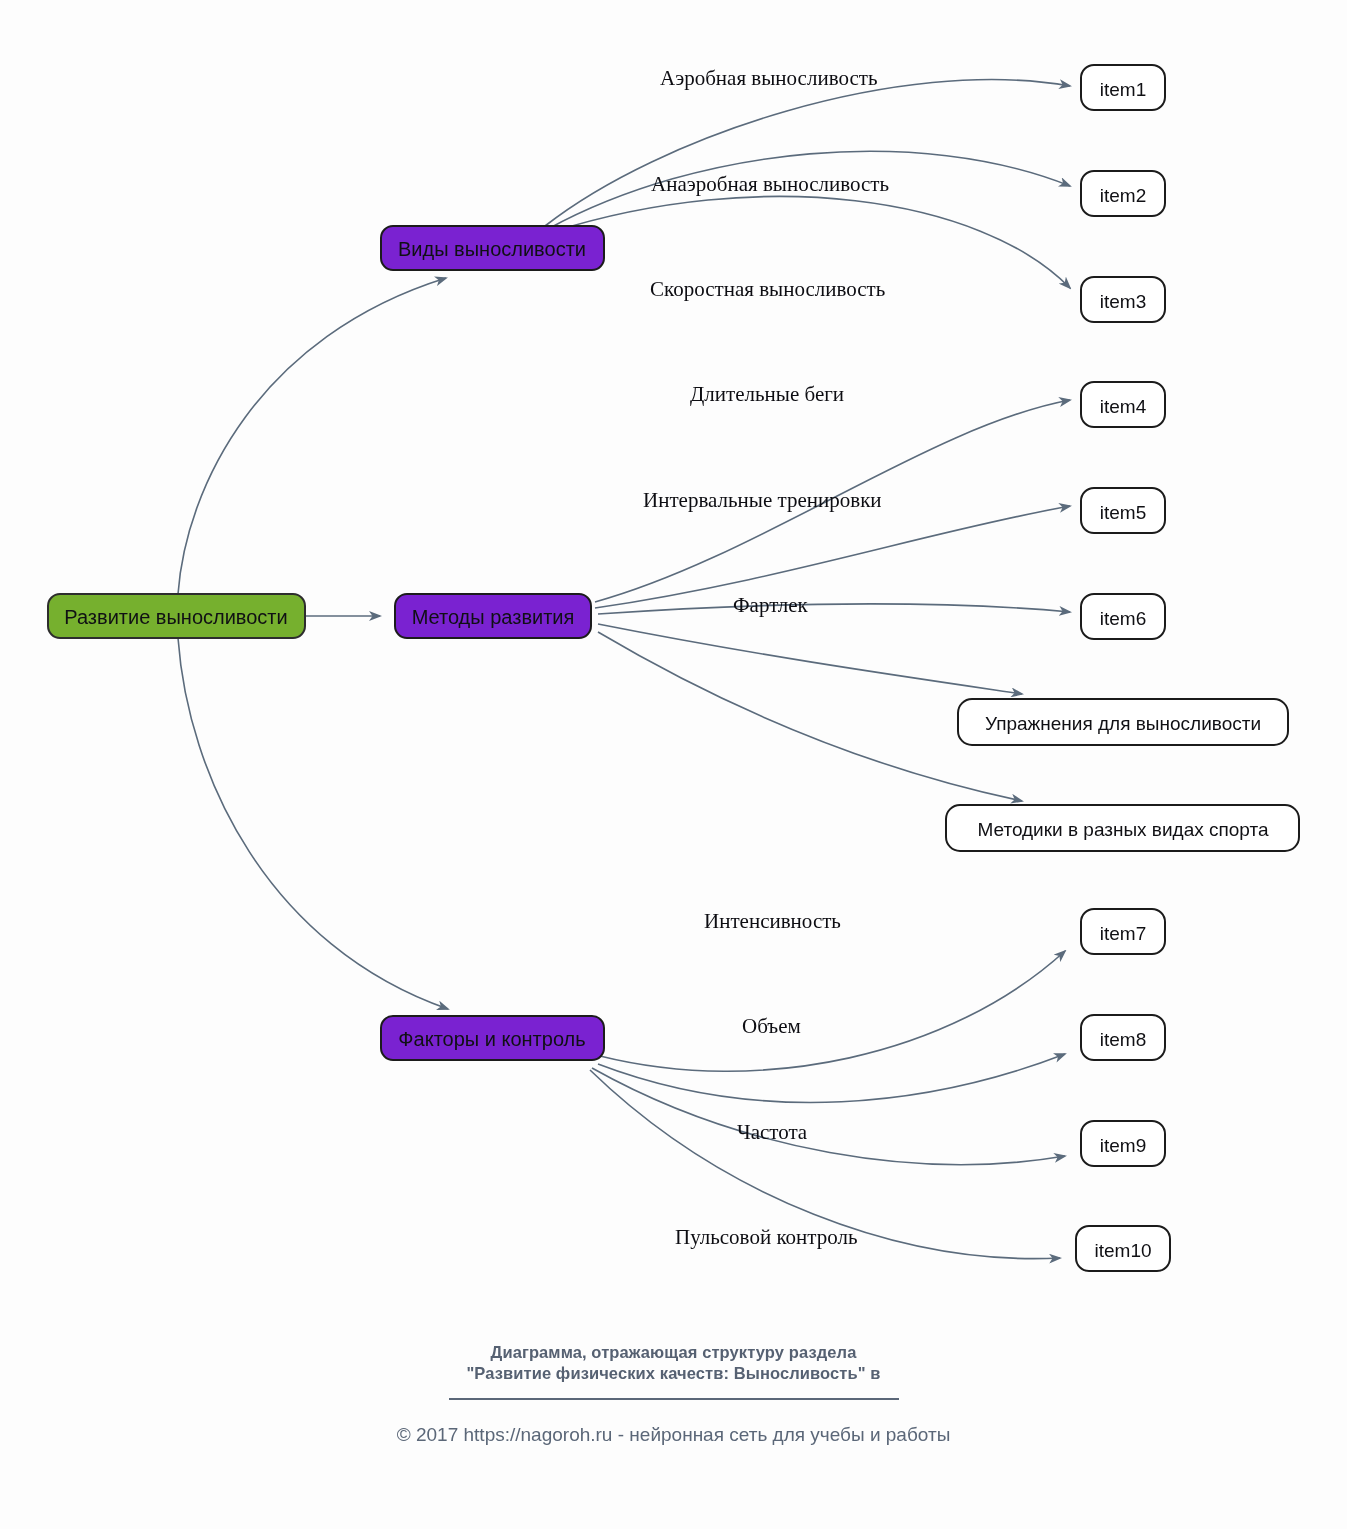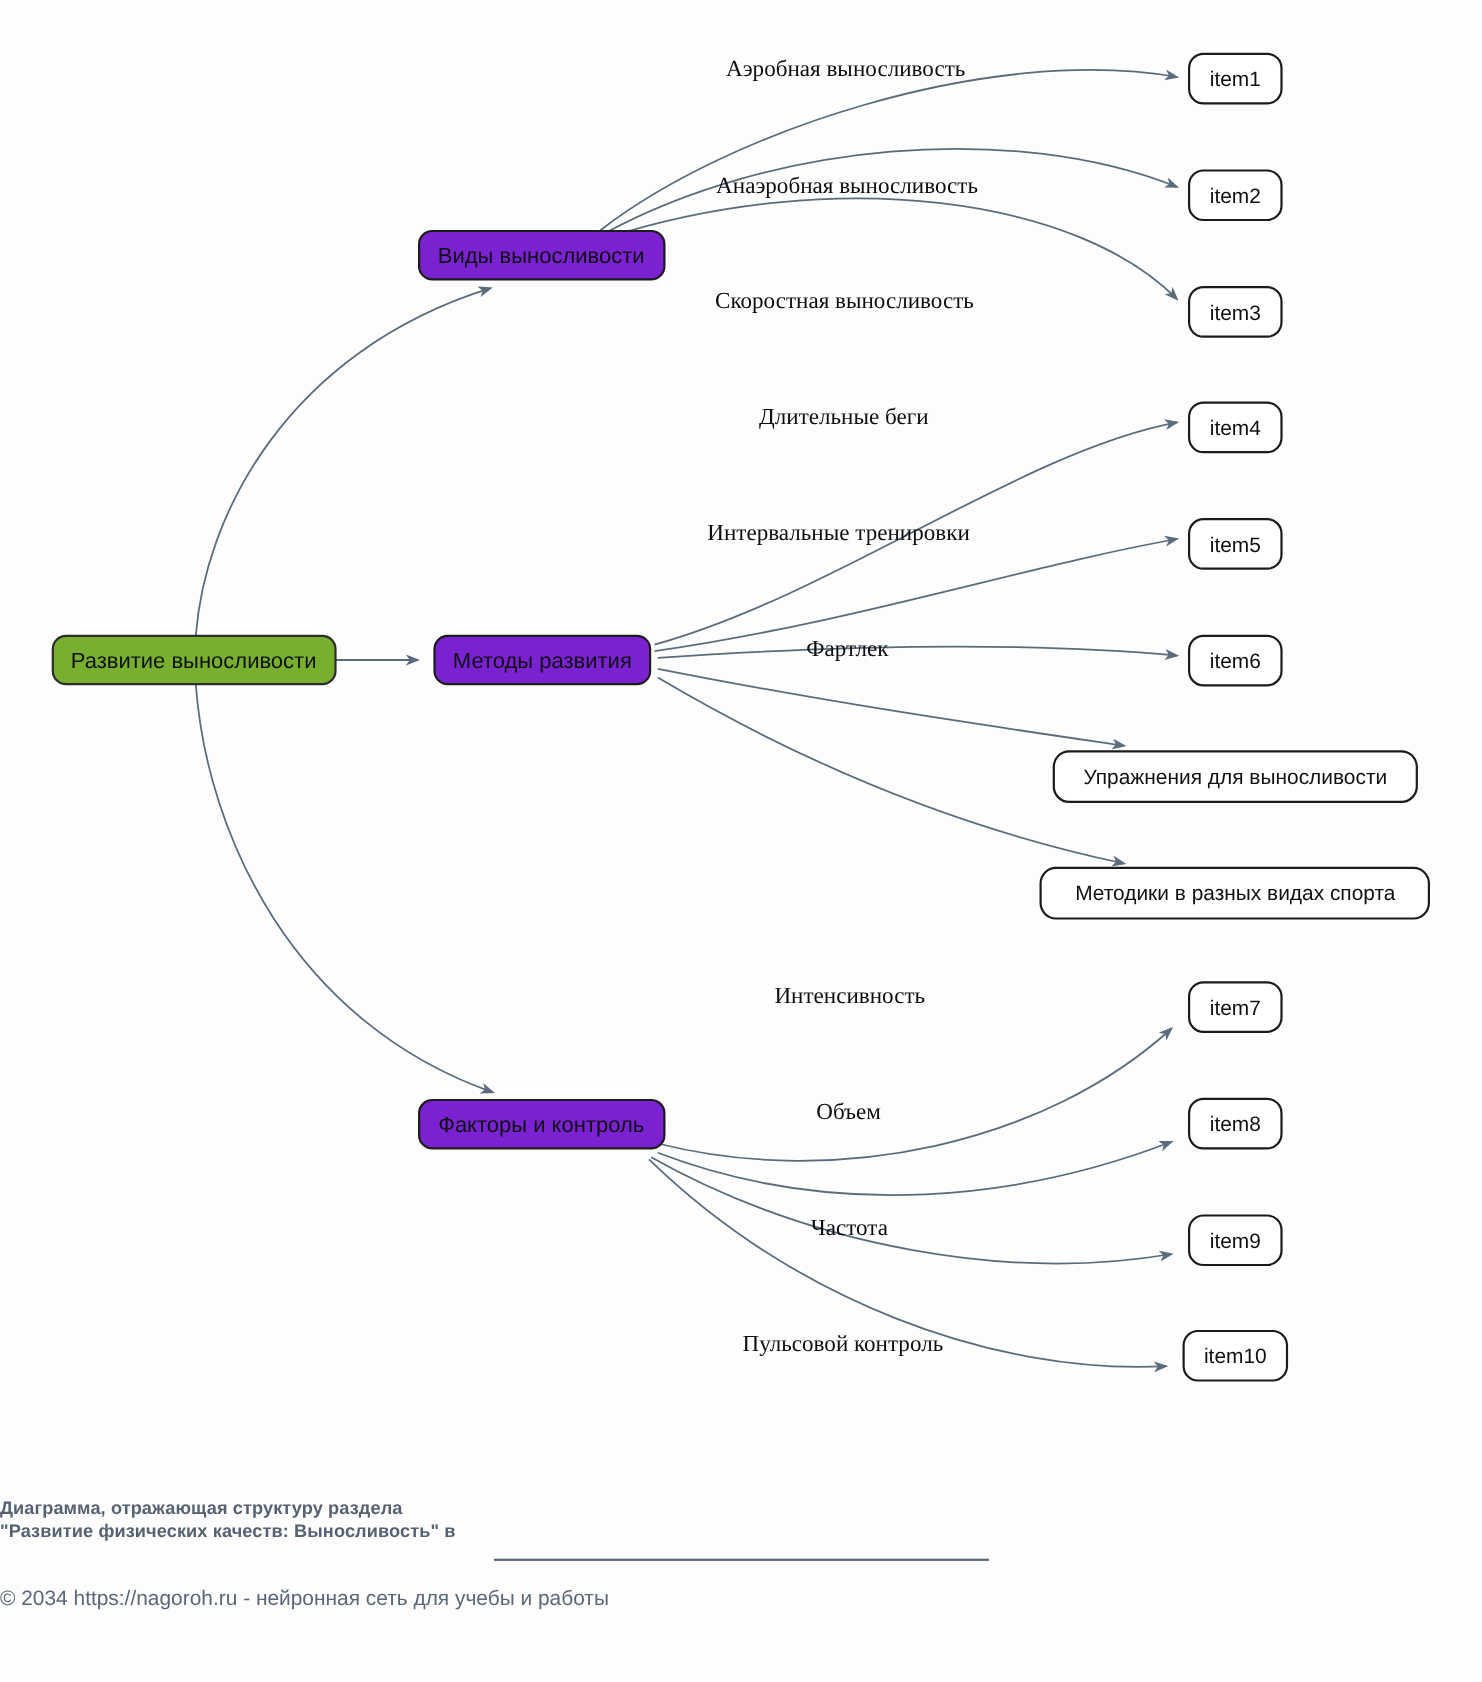--- a/index.html
+++ b/index.html
@@ -3,37 +3,37 @@
 <meta charset="utf-8">
 <style>
   html,body{margin:0;padding:0;}
   body{
     width:1347px;height:1529px;
     background:#fdfdfd;
     font-family:"Liberation Sans", sans-serif;
     overflow:hidden;
     position:relative;
   }
-  #diagram-root{position:relative;width:1347px;height:1431px;}
+  #diagram-root{position:relative;width:1347px;height:1431px;margin-top:16px;}
   svg#mindmap{position:absolute;left:0;top:0;width:1347px;height:1529px;}
 
   .edge-path{fill:none;stroke:#5b6b7c;stroke-width:1.6;}
   .edge-label{font-family:"Liberation Serif", serif;font-size:21px;fill:#0d0d12;}
 
   .node-rect{stroke:#1b1b1b;stroke-width:2;}
   .node-rect.root{fill:#76b02e;stroke:#2d2d2d;}
   .node-rect.branch{fill:#7a22d1;stroke:#1c1c1c;}
   .node-rect.leaf{fill:#ffffff;stroke:#1b1b1b;}
 
   .node-label{font-family:"Liberation Sans", sans-serif;font-size:20px;fill:#101014;dominant-baseline:central;text-anchor:middle;}
   .node-label.leaf{font-size:19px;}
 
   .footer{
-    position:absolute;left:0;right:0;top:1361px;
-    text-align:left;
+    position:absolute;left:0;right:0;top:1326px;
+    text-align:center;
   }
   .caption-line{
     font-family:"Liberation Sans", sans-serif;
     font-size:16.5px;font-weight:bold;color:#566172;
     line-height:21px;letter-spacing:.1px;
   }
   .divider{
     width:450px;height:0;margin:14px auto 0 auto;
     border-top:2px solid #5b6778;
   }
@@ -163,16 +163,16 @@
     <g>
       <rect class="node-rect leaf" x="1076" y="1210" width="94" height="45" rx="13" ry="13"></rect>
       <text class="node-label leaf" x="1123" y="1234">item10</text>
     </g>
   </svg>
 
   <div class="footer">
     <div class="caption-line">Диаграмма, отражающая структуру раздела</div>
     <div class="caption-line">"Развитие физических качеств: Выносливость" в</div>
     <div class="divider"></div>
-    <div class="copyright">© 2034 https://nagoroh.ru - нейронная сеть для учебы и работы</div>
+    <div class="copyright">© 2017 https://nagoroh.ru - нейронная сеть для учебы и работы</div>
   </div>
 
 </div>
 
 </body></html>

